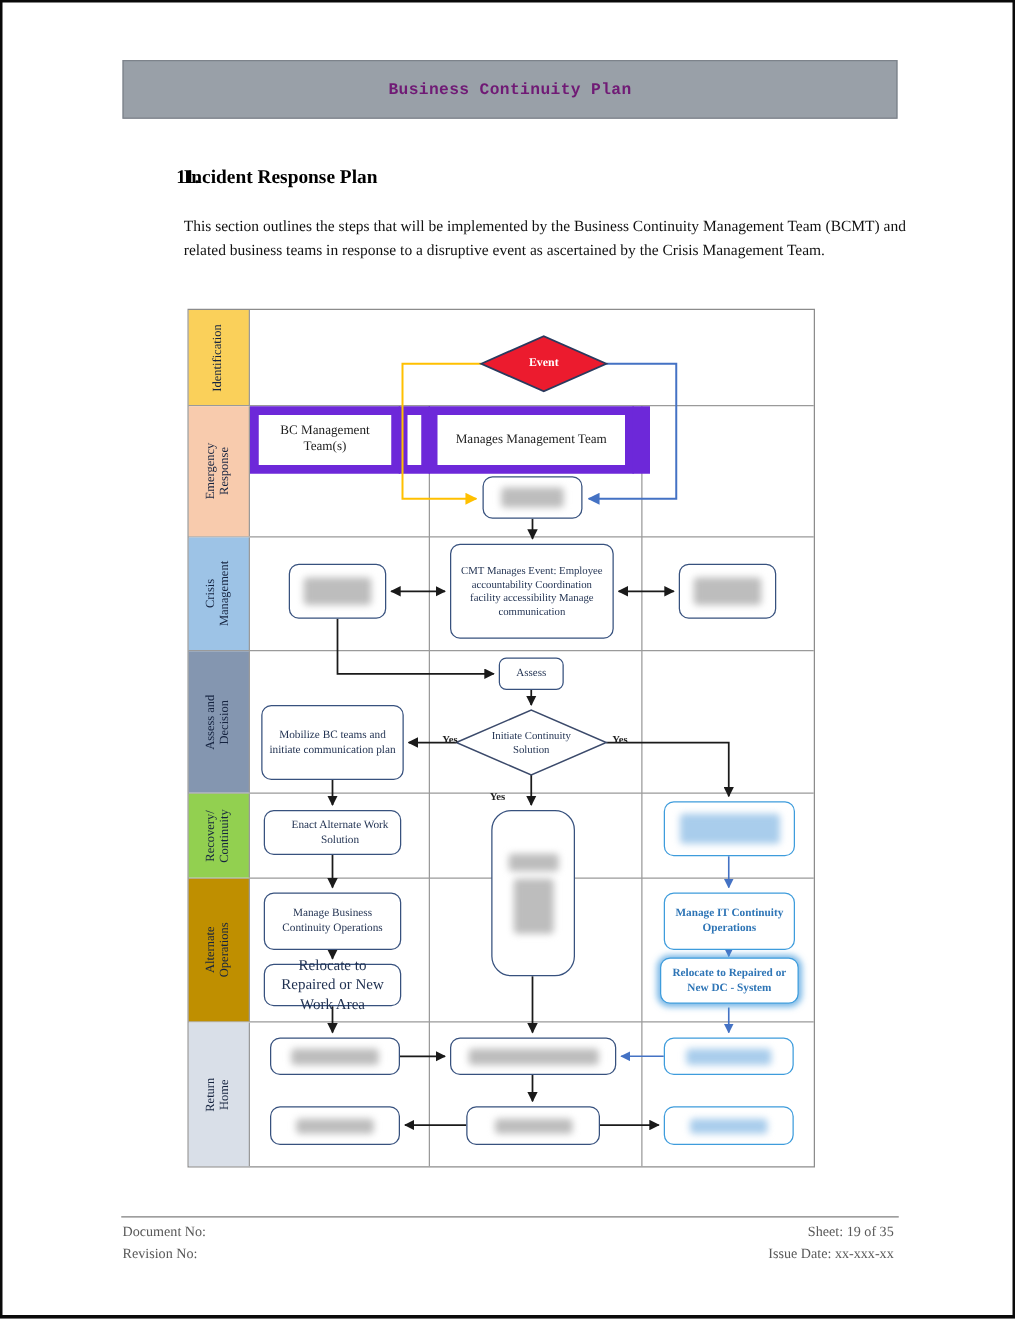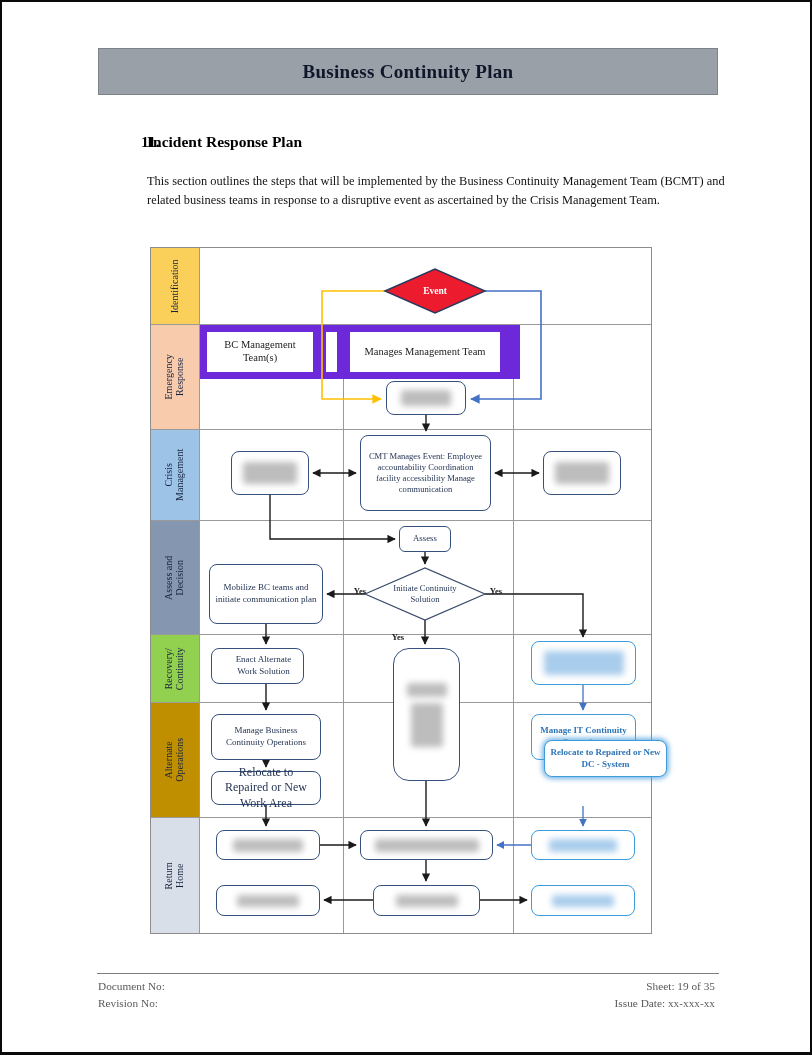--- a/index.html
+++ b/index.html
@@ -3,21 +3,21 @@
 <meta charset="utf-8">
 <style>
   html,body{margin:0;padding:0;background:#fff;}
   .page{position:relative;width:812px;height:1055px;background:#fff;
         border:2px solid #0a0a0a;border-bottom-width:3px;box-sizing:border-box;
         font-family:"Liberation Serif", serif;overflow:hidden;}
   
   .banner{position:absolute;left:96px;top:46px;width:620px;height:47px;
           background:#99A0A8;border:1px solid #7d838b;box-sizing:border-box;
           display:flex;align-items:center;justify-content:center;}
-  .banner-title{color:#0f172a;font-weight:700;font-size:19px;letter-spacing:.3px;}
+  .banner-title{color:#701a75;font-weight:700;font-size:13px;letter-spacing:.3px;font-family:Liberation Mono, monospace;}
   
   .sec-num{position:absolute;left:96px;top:131px;font-size:15.5px;font-weight:700;color:#000;margin-left:43px;}
   .sec-title{position:absolute;left:145px;top:131px;font-size:15.5px;font-weight:700;color:#000;}
   .intro{position:absolute;left:145px;top:170px;width:578px;font-size:12.4px;
          line-height:1.5;color:#111;}
   
   .diagram{position:absolute;left:148px;top:245px;width:500px;height:685px;
            border:1px solid #8c8c8c;box-sizing:content-box;background:#fff;}
   .lane{position:absolute;left:0;width:500px;border-bottom:1px solid #9a9a9a;box-sizing:border-box;}
   .lane:last-child{border-bottom:none;}
@@ -168,33 +168,33 @@
       <div class="blob" style="width:54px;height:22px;"></div>
       </div>
     <div class="node" style="left:209px;top:187px;width:131px;height:76px;font-size:8.6px;">CMT Manages Event: Employee accountability Coordination facility accessibility  Manage communication</div>
     <div class="node" style="left:392px;top:203px;width:78px;height:44px;">
       <div class="blob" style="width:54px;height:22px;"></div>
       </div>
 
     <div class="node" style="left:248px;top:278px;width:52px;height:26px;border-radius:6px;">Assess</div>
     <div class="node" style="left:58px;top:316px;width:114px;height:60px;font-size:9px;">Mobilize BC teams and initiate communication plan</div>
 
-    <div class="node" style="left:60px;top:400px;width:93px;height:36px;font-size:9px;padding-left:16px;">Enact Alternate Work Solution</div>
+    <div class="node" style="left:60px;top:400px;width:110px;height:36px;font-size:9px;padding-left:16px;">Enact Alternate Work Solution</div>
     <div class="node" style="left:242px;top:400px;width:67px;height:133px;border-radius:16px;flex-direction:column;gap:6px;">
       <div class="blob" style="width:40px;height:14px;"></div>
       <div class="blob" style="width:32px;height:44px;"></div>
       </div>
     <div class="node blue" style="left:380px;top:393px;width:105px;height:44px;">
       <div class="blob bluish" style="width:80px;height:24px;"></div>
       </div>
 
     <div class="node" style="left:60px;top:466px;width:110px;height:46px;font-size:9px;">Manage Business Continuity Operations</div>
     <div class="node" style="left:60px;top:523px;width:110px;height:34px;font-size:12px;">Relocate to Repaired or New Work Area</div>
     <div class="node blue" style="left:380px;top:466px;width:105px;height:46px;font-size:9px;">Manage IT Continuity Operations</div>
-    <div class="node blue glow" style="left:377px;top:492px;width:123px;height:37px;font-size:9px;margin-left:16px;">Relocate to Repaired or New DC - System</div>
+    <div class="node blue glow" style="left:377px;top:518px;width:111px;height:37px;font-size:9px;">Relocate to Repaired or New DC - System</div>
 
     <div class="node" style="left:65px;top:582px;width:104px;height:30px;">
       <div class="blob" style="width:70px;height:13px;"></div>
       </div>
     <div class="node" style="left:209px;top:582px;width:133px;height:30px;">
       <div class="blob" style="width:104px;height:13px;"></div>
       </div>
     <div class="node blue" style="left:380px;top:582px;width:104px;height:30px;">
       <div class="blob bluish" style="width:68px;height:13px;"></div>
       </div>

